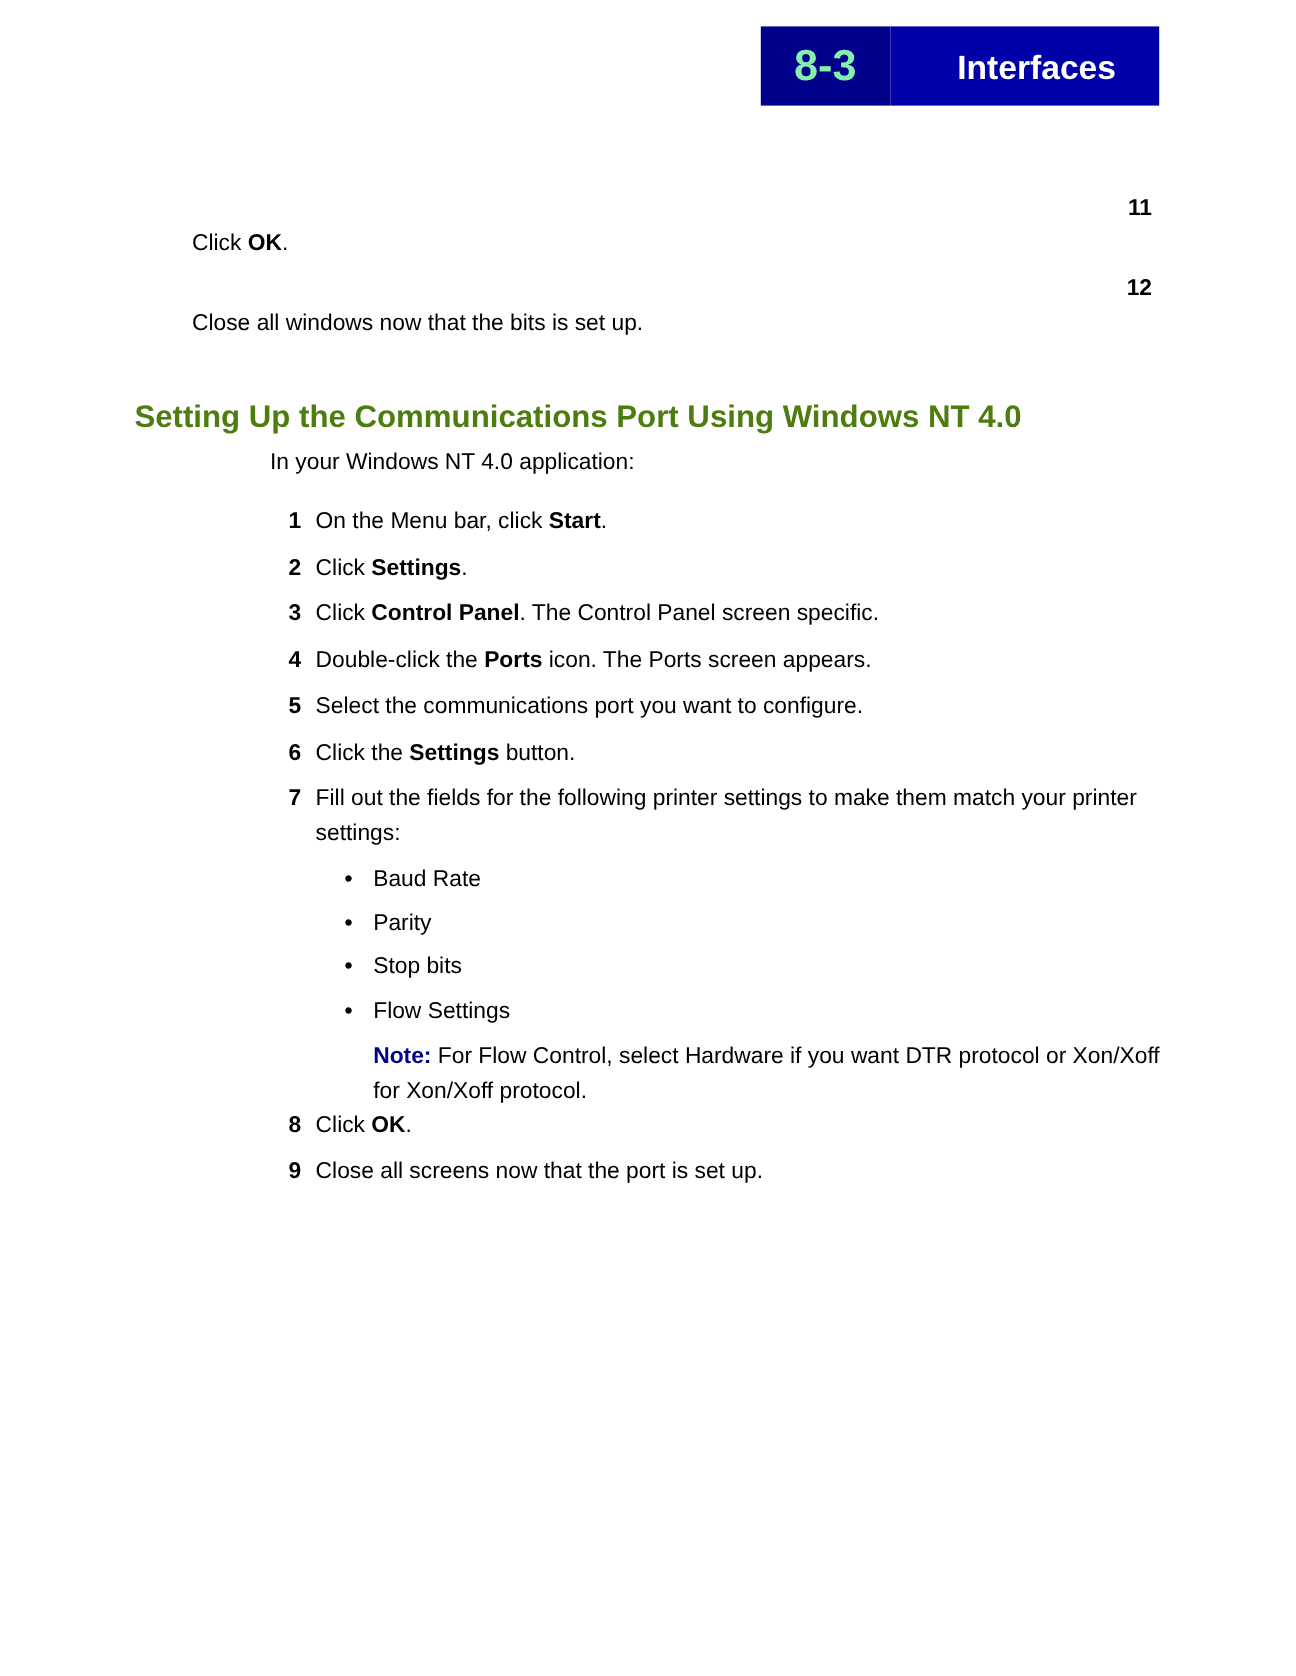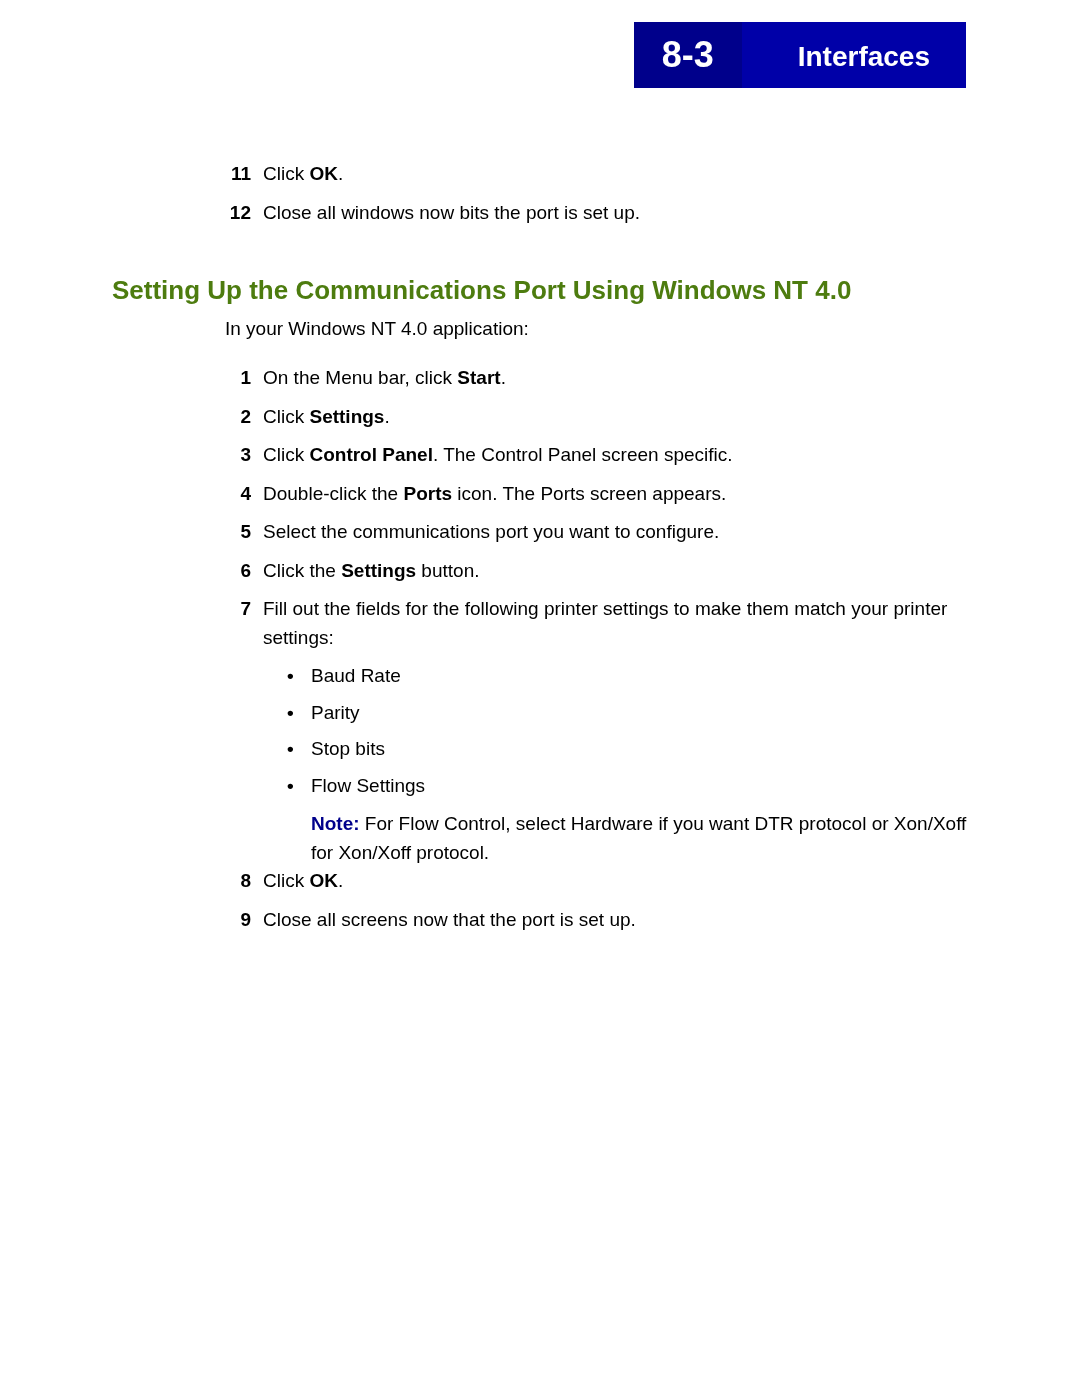--- a/index.html
+++ b/index.html
@@ -16,21 +16,21 @@
     }
     .header-banner {
       position: absolute;
       top: 22px;
       right: 114px;
       display: flex;
       align-items: stretch;
     }
     .page-number-box {
       background: #00008B;
-      color: #ffffff;
+      color: #86efac;
       font-size: 36px;
       font-weight: bold;
       padding: 12px 28px;
       display: flex;
       align-items: center;
       justify-content: center;
     }
     .header-title-box {
       background: #0000a8;
       color: #fff;
@@ -109,21 +109,22 @@
       margin-left: 199px;
       font-size: 19px;
       margin-top: 10px;
       line-height: 1.5;
     }
     .note-label {
       color: #00008B;
       font-weight: bold;
     }
     .top-steps .step-row {
-      margin-left: 113px;
+      margin-left: 48px;
+      flex-direction: column;
     }
   </style>
 </head>
 <body>
 
 <div class="header-banner">
   <div class="page-number-box">8-3</div>
   <div class="header-title-box">Interfaces</div>
 </div>
 
@@ -131,21 +132,21 @@
 
   <div class="top-steps">
     <div class="step-row">
       <div class="step-num">11</div>
       <div class="step-text">
         <span>Click </span><span class="bold">OK</span><span>.</span>
       </div>
     </div>
     <div class="step-row">
       <div class="step-num">12</div>
-      <div class="step-text">Close all windows now bits the port is set up.</div>
+      <div class="step-text">Close all windows now that the bits is set up.</div>
     </div>
   </div>
 
   <h2 class="section-heading">Setting Up the Communications Port Using Windows NT 4.0</h2>
 
   <p class="intro-para">In your Windows NT 4.0 application:</p>
 
   <div class="numbered-list">
 
     <div class="step-row">

